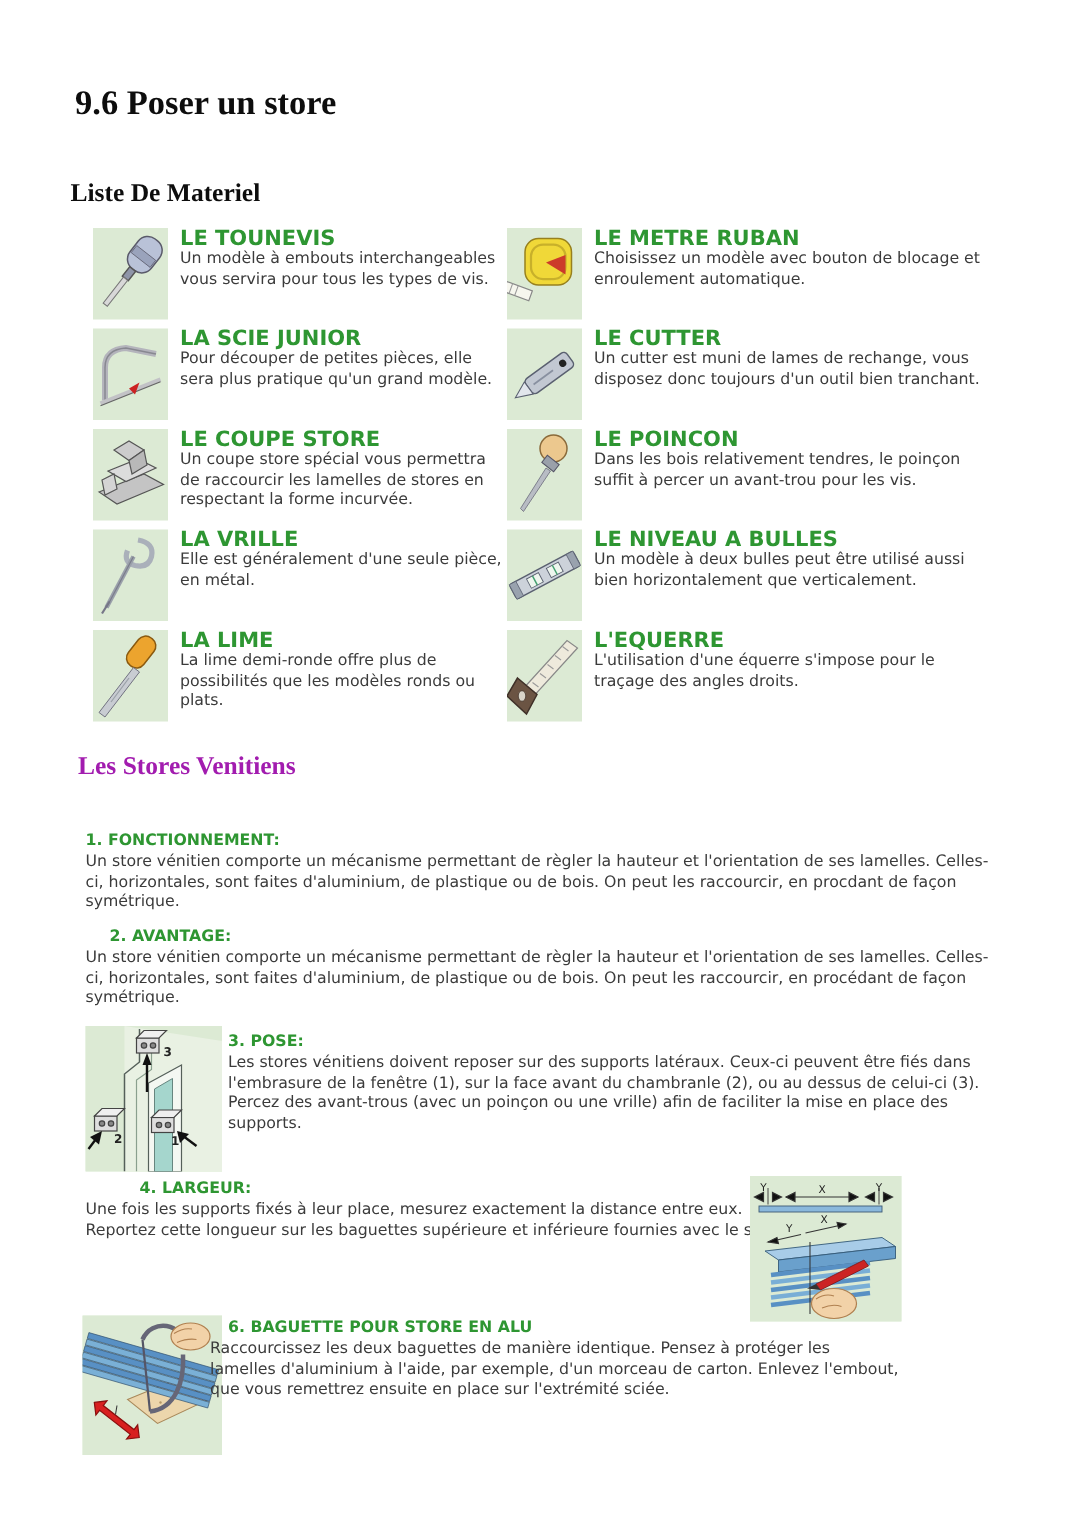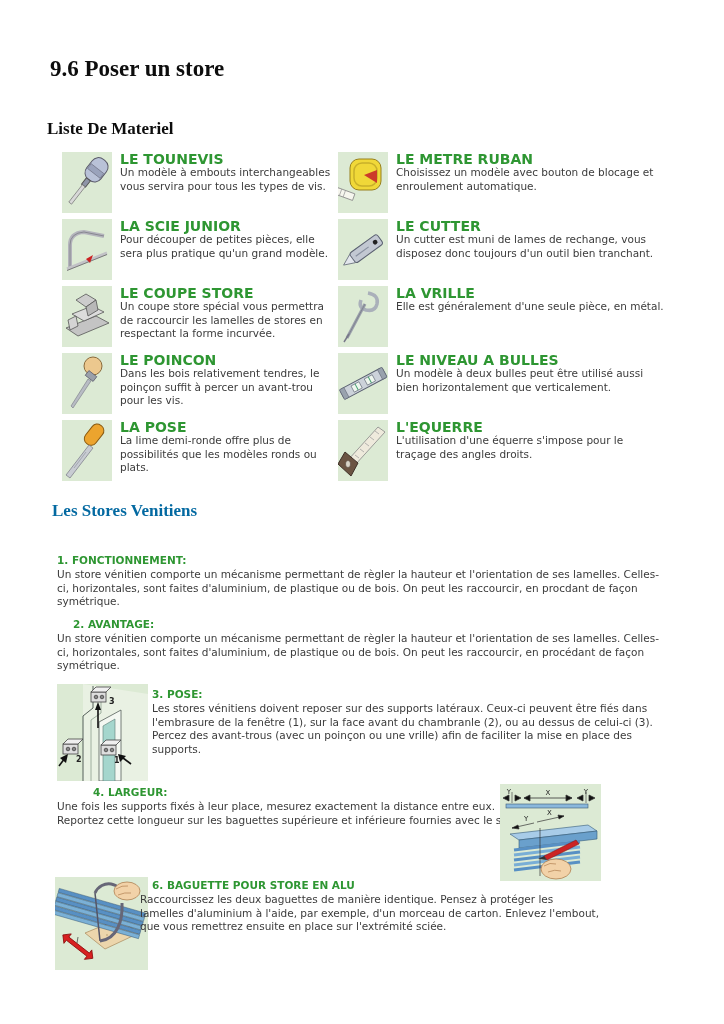--- a/index.html
+++ b/index.html
@@ -11,21 +11,21 @@
               font-size:17px; font-weight:bold; color:#0d0d0d;margin-top:16px; }
   .tools { position:absolute; left:62px; top:152px; width:602px; display:grid;
            grid-template-columns:276px 326px; grid-auto-rows:61px; row-gap:6px; }
   .tool { display:flex; align-items:flex-start; }
   .tool-icon { width:50px; height:61px; background:#dcead4; flex:0 0 50px; margin-right:8px; }
   .tool-icon svg { display:block; width:50px; height:61px; }
   .tool-text { padding-top:1px; }
   .tool-name { font-size:14px; font-weight:bold; color:#2e9632; line-height:13px; }
   .tool-desc { font-size:10.5px; color:#3b3b3b; line-height:13.5px; }
   .stores-heading { position:absolute; left:52px; top:501px; font-family:"Liberation Serif", serif;
-                    font-size:17px; font-weight:bold; color:#0369a1; }
+                    font-size:17px; font-weight:bold; color:#a21caf; }
   .sec-head { position:absolute; font-size:10.5px; font-weight:bold; color:#2e9632; }
   .sec-body { position:absolute; font-size:10.5px; color:#3b3b3b; line-height:13.5px; }
   .illus { position:absolute; background:#dcead4; }
   .illus svg { display:block; }
   svg text { font-family:"DejaVu Sans", sans-serif; }
 </style>
 </head>
 <body>
 
 <div class="page">
@@ -121,43 +121,43 @@
       </div>
       <div class="tool-text">
         <div class="tool-name">LE COUPE STORE</div>
         <div class="tool-desc">Un coupe store spécial vous permettra de raccourcir les lamelles de stores en respectant la forme incurvée.</div>
       </div>
     </div>
 
     <div class="tool">
       <div class="tool-icon">
         <svg viewBox="0 0 50 61">
+          <circle cx="31" cy="13" r="9" fill="#ecc88e" stroke="#8a6a3a"></circle>
+          <rect x="24" y="20" width="10" height="6" transform="rotate(38 29 23)" fill="#9aa0aa" stroke="#556" stroke-width="0.7"></rect>
+          <polygon points="26,26 9,53 11,55 29,28" fill="#b8bcc4" stroke="#667" stroke-width="0.5"></polygon>
+        </svg>
+      </div>
+      <div class="tool-text">
+        <div class="tool-name">LE POINCON</div>
+        <div class="tool-desc">Dans les bois relativement tendres, le poinçon suffit à percer un avant-trou pour les vis.</div>
+      </div>
+    </div>
+
+    <div class="tool">
+      <div class="tool-icon">
+        <svg viewBox="0 0 50 61">
           <path d="M30,7 q11,2 9,11 q-2,8 -11,6 q-8,-2 -5,-10" fill="none" stroke="#aab0ba" stroke-width="3.5"></path>
           <line x1="27" y1="18" x2="9" y2="52" stroke="#9aa0aa" stroke-width="3"></line>
           <line x1="27" y1="18" x2="9" y2="52" stroke="#667" stroke-width="0.8" opacity="0.6"></line>
           <line x1="11" y1="48" x2="6" y2="56" stroke="#778" stroke-width="1.5"></line>
         </svg>
       </div>
       <div class="tool-text">
         <div class="tool-name">LA VRILLE</div>
         <div class="tool-desc">Elle est généralement d'une seule pièce, en métal.</div>
-      </div>
-    </div>
-
-    <div class="tool">
-      <div class="tool-icon">
-        <svg viewBox="0 0 50 61">
-          <circle cx="31" cy="13" r="9" fill="#ecc88e" stroke="#8a6a3a"></circle>
-          <rect x="24" y="20" width="10" height="6" transform="rotate(38 29 23)" fill="#9aa0aa" stroke="#556" stroke-width="0.7"></rect>
-          <polygon points="26,26 9,53 11,55 29,28" fill="#b8bcc4" stroke="#667" stroke-width="0.5"></polygon>
-        </svg>
-      </div>
-      <div class="tool-text">
-        <div class="tool-name">LE POINCON</div>
-        <div class="tool-desc">Dans les bois relativement tendres, le poinçon suffit à percer un avant-trou pour les vis.</div>
       </div>
     </div>
 
     <div class="tool">
       <div class="tool-icon">
         <svg viewBox="0 0 50 61">
           <g transform="rotate(-28 25 30)">
             <rect x="1" y="25" width="48" height="11" rx="2" fill="#ccd2da" stroke="#5a6070"></rect>
             <rect x="1" y="25" width="5" height="11" fill="#99a2ae" stroke="#5a6070" stroke-width="0.5"></rect>
             <rect x="44" y="25" width="5" height="11" fill="#99a2ae" stroke="#5a6070" stroke-width="0.5"></rect>
@@ -176,21 +176,21 @@
 
     <div class="tool">
       <div class="tool-icon">
         <svg viewBox="0 0 50 61">
           <rect x="26" y="3" width="13" height="23" rx="6" transform="rotate(38 32 14)" fill="#eca42e" stroke="#8a5a10"></rect>
           <polygon points="27,25 4,55 8,58 31,28" fill="#c8ccd2" stroke="#667" stroke-width="0.6"></polygon>
           <line x1="24" y1="32" x2="12" y2="48" stroke="#9aa0a8" stroke-width="0.8"></line>
         </svg>
       </div>
       <div class="tool-text">
-        <div class="tool-name">LA POSE</div>
+        <div class="tool-name">LA LIME</div>
         <div class="tool-desc">La lime demi-ronde offre plus de possibilités que les modèles ronds ou plats.</div>
       </div>
     </div>
 
     <div class="tool">
       <div class="tool-icon">
         <svg viewBox="0 0 50 61">
           <polygon points="10,40 40,7 47,12 17,45" fill="#eeeadc" stroke="#888" stroke-width="0.8"></polygon>
           <line x1="17" y1="35" x2="21" y2="38" stroke="#999" stroke-width="0.7"></line>
           <line x1="22" y1="29" x2="26" y2="32" stroke="#999" stroke-width="0.7"></line>

